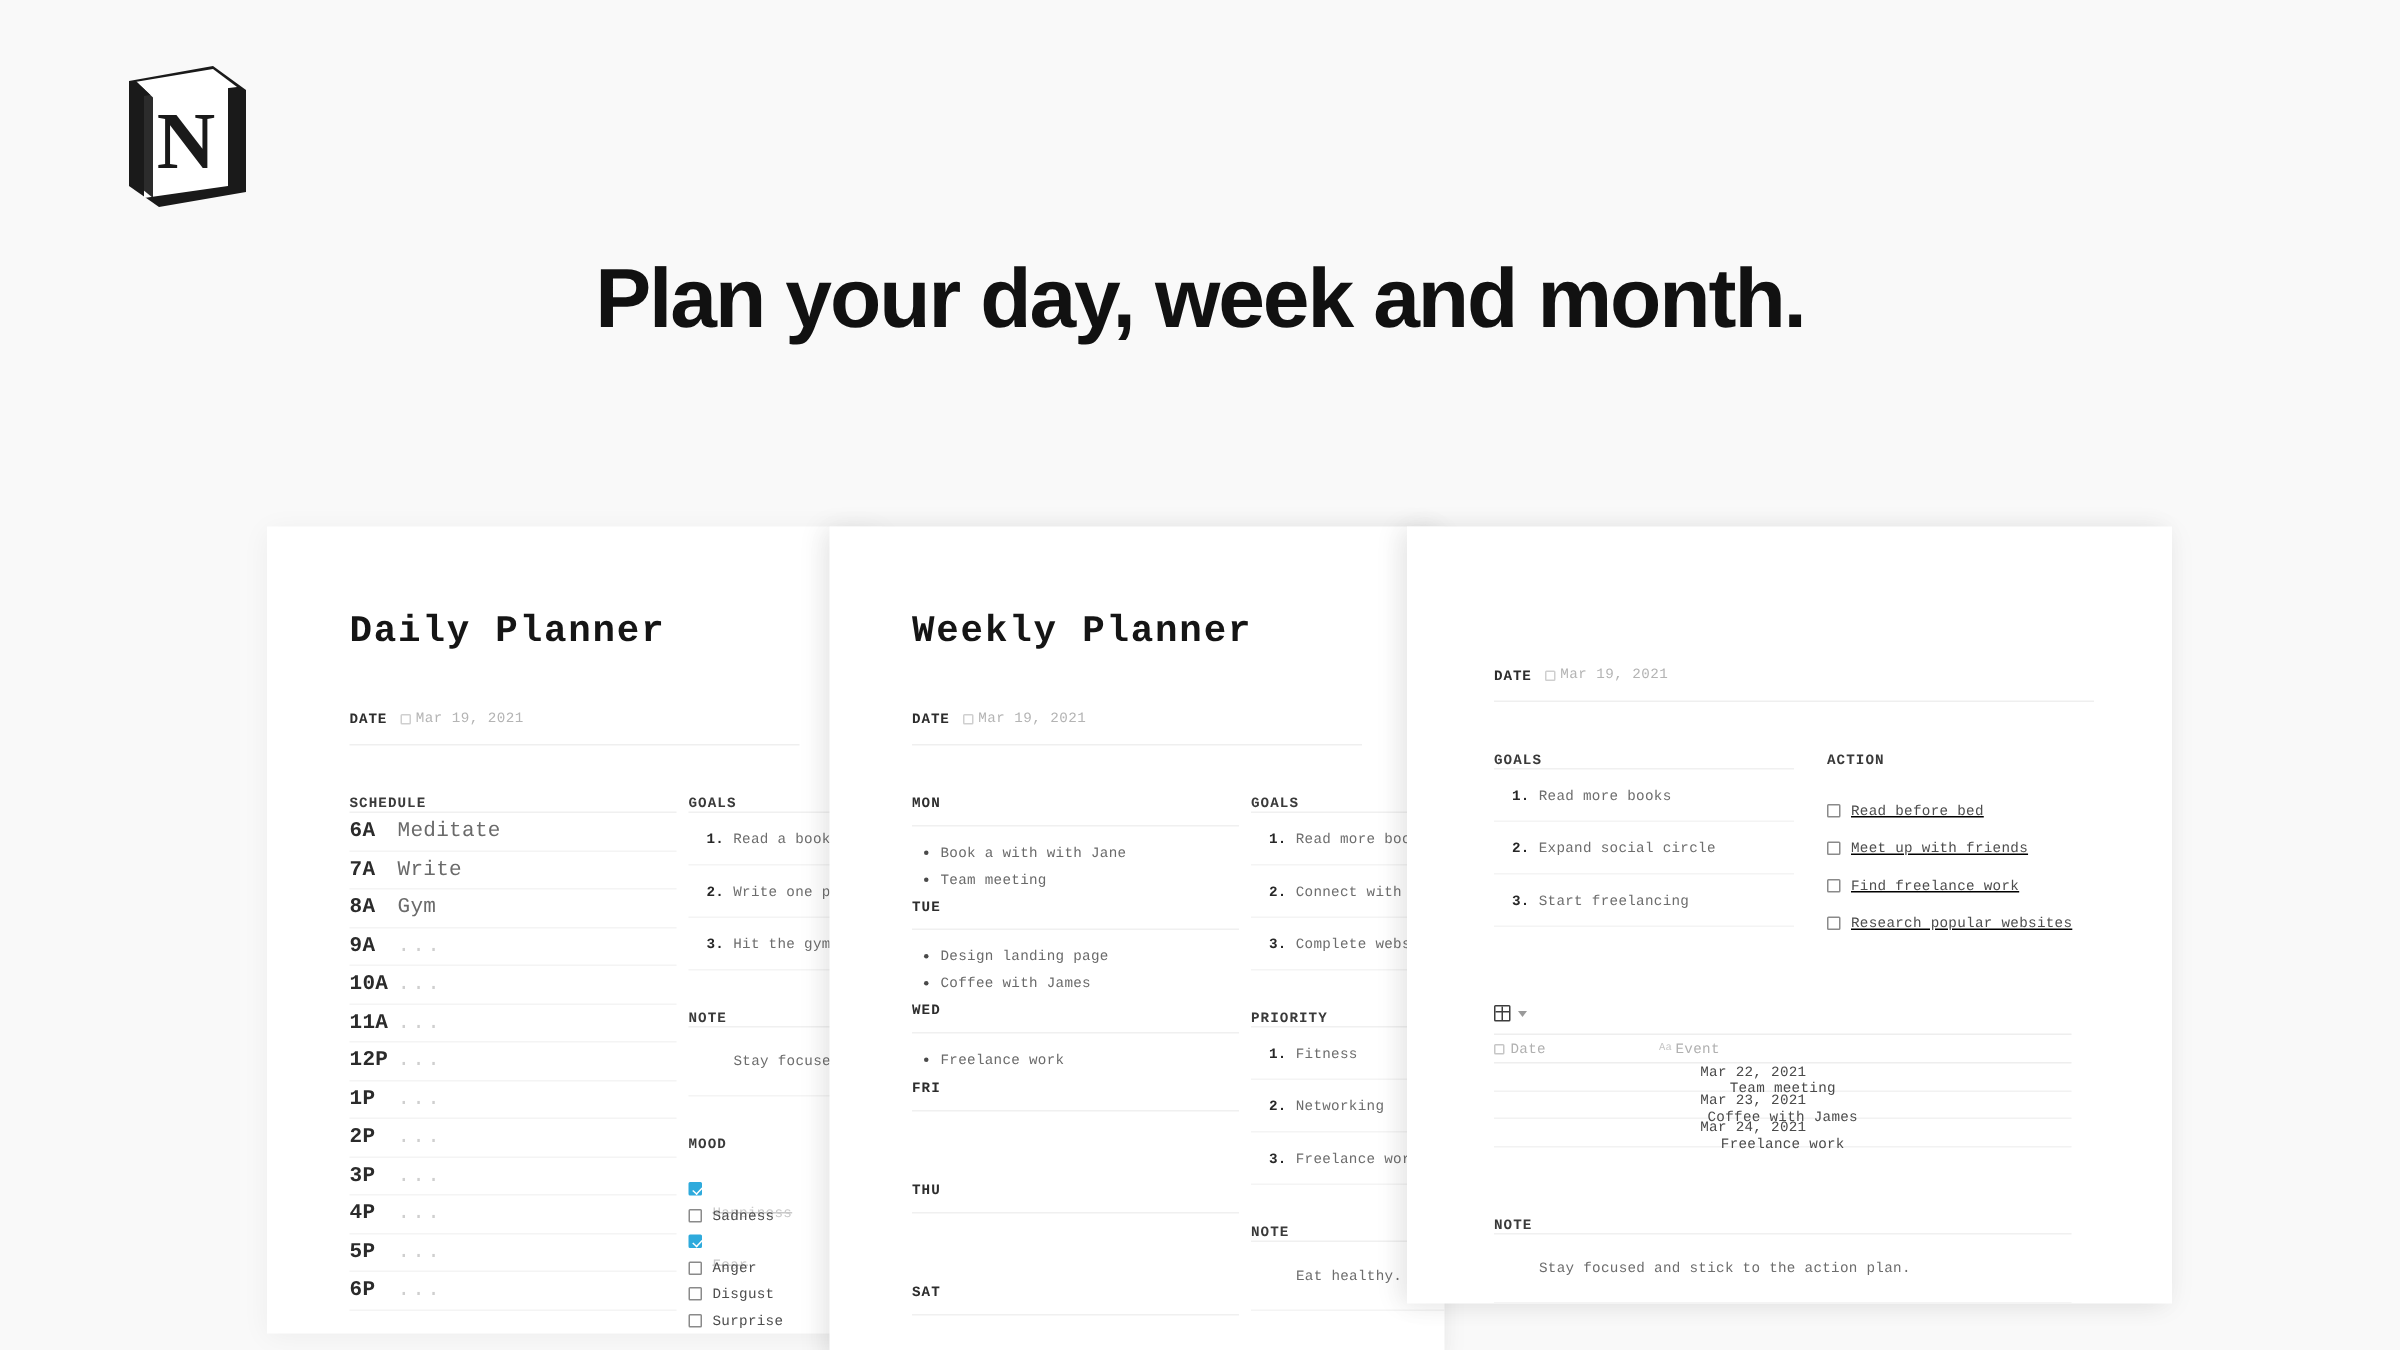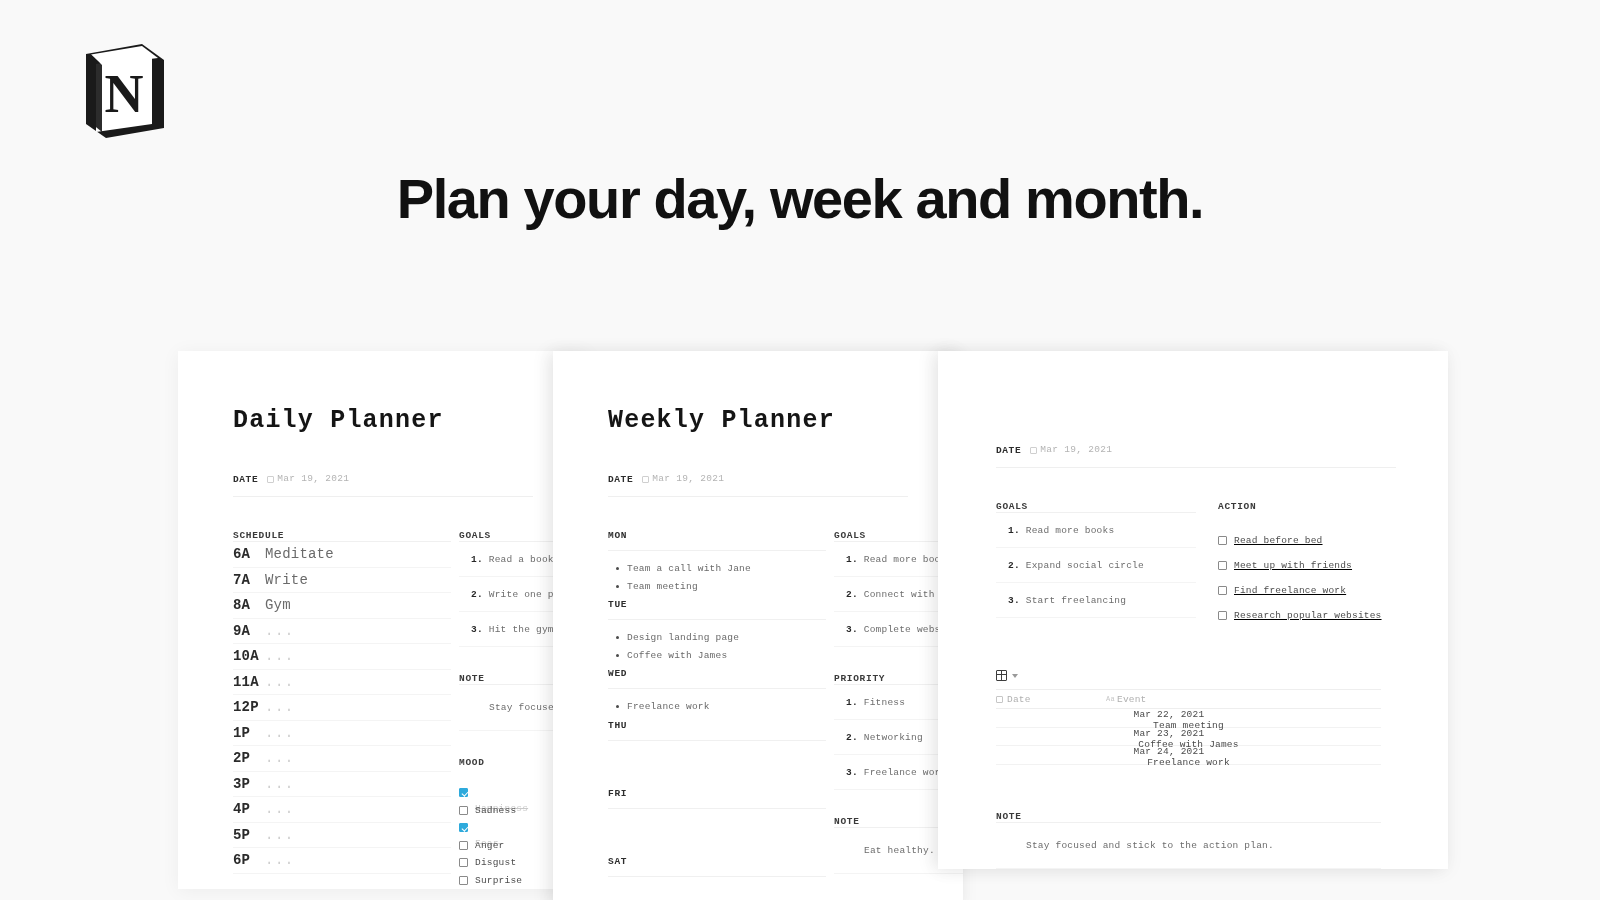--- a/index.html
+++ b/index.html
@@ -371,21 +371,21 @@
         </div>
 
         <div class="cols">
 
           <div class="col-left">
             <div class="day-block">
               <div class="day-label">MON</div>
               <div class="day-items">
                 <div class="day-item">
                     <span class="bullet"></span>
-                    <span>Team a call with Jane</span>
+                    <span>Book a with with Jane</span>
                   </div>
                 <div class="day-item">
                     <span class="bullet"></span>
                     <span>Team meeting</span>
                   </div>
               </div>
             </div>
             <div class="day-block">
               <div class="day-label">TUE</div>
               <div class="day-items">
@@ -402,27 +402,27 @@
             <div class="day-block">
               <div class="day-label">WED</div>
               <div class="day-items">
                 <div class="day-item">
                     <span class="bullet"></span>
                     <span>Freelance work</span>
                   </div>
               </div>
             </div>
             <div class="day-block">
-              <div class="day-label">THU</div>
+              <div class="day-label">FRI</div>
               <div class="day-items">
                   <div class="day-spacer"></div>
                 </div>
             </div>
             <div class="day-block">
-              <div class="day-label">FRI</div>
+              <div class="day-label">THU</div>
               <div class="day-items">
                   <div class="day-spacer"></div>
                 </div>
             </div>
             <div class="day-block">
               <div class="day-label">SAT</div>
               <div class="day-items"></div>
             </div>
           </div>
 

